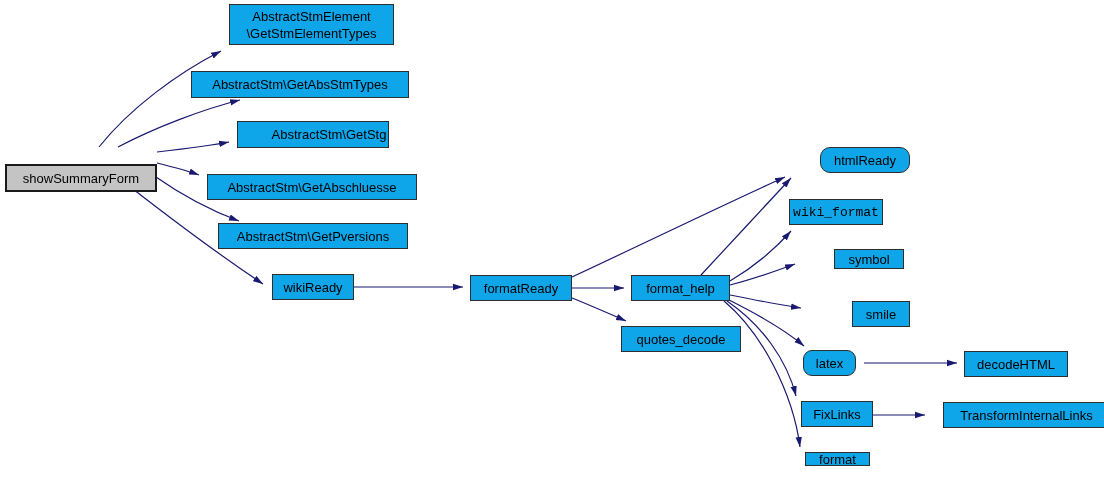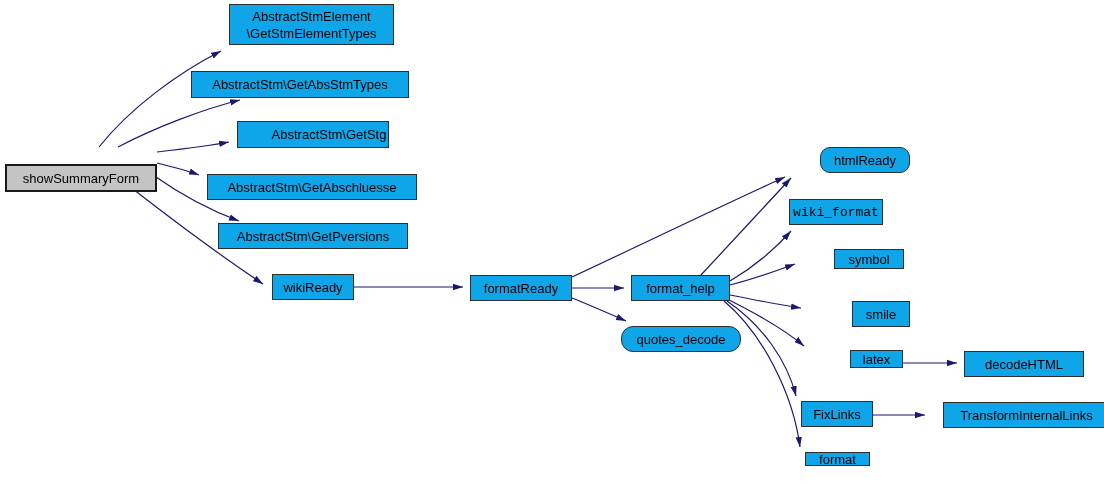--- a/index.html
+++ b/index.html
@@ -86,25 +86,25 @@
   <div class="node" style="left:820px;top:147px;width:90px;height:26px;border-radius:10px;">htmlReady</div>
 
   <div class="node" style="left:789px;top:199px;width:94px;height:26px;font-family:Liberation Mono, monospace;">wiki_format</div>
 
   <div class="node" style="left:802px;top:249px;width:70px;height:20px;margin-left:32px;">symbol</div>
 
   <div class="node" style="left:631px;top:275px;width:99px;height:26px;">format_help</div>
 
   <div class="node" style="left:852px;top:301px;width:58px;height:26px;">smile</div>
 
-  <div class="node" style="left:621px;top:326px;width:120px;height:26px;border-radius:12px;">quotes_decode</div>
+  <div class="node" style="left:621px;top:326px;width:120px;height:26px;">quotes_decode</div>
 
-  <div class="node" style="left:850px;top:350px;width:53px;height:18px;">latex</div>
+  <div class="node" style="left:803px;top:350px;width:53px;height:26px;border-radius:9px;">latex</div>
 
-  <div class="node" style="left:964px;top:351px;width:120px;height:26px;">decodeHTML</div>
+  <div class="node" style="left:964px;top:351px;width:104px;height:26px;">decodeHTML</div>
 
   <div class="node" style="left:801px;top:401px;width:72px;height:26px;">FixLinks</div>
 
   <div class="node" style="left:932px;top:402px;width:167px;height:26px;margin-left:11px;">TransformInternalLinks</div>
 
   <div class="node" style="left:805px;top:452px;width:65px;height:14px;">format</div>
 
 </div>
 
 </body></html>

